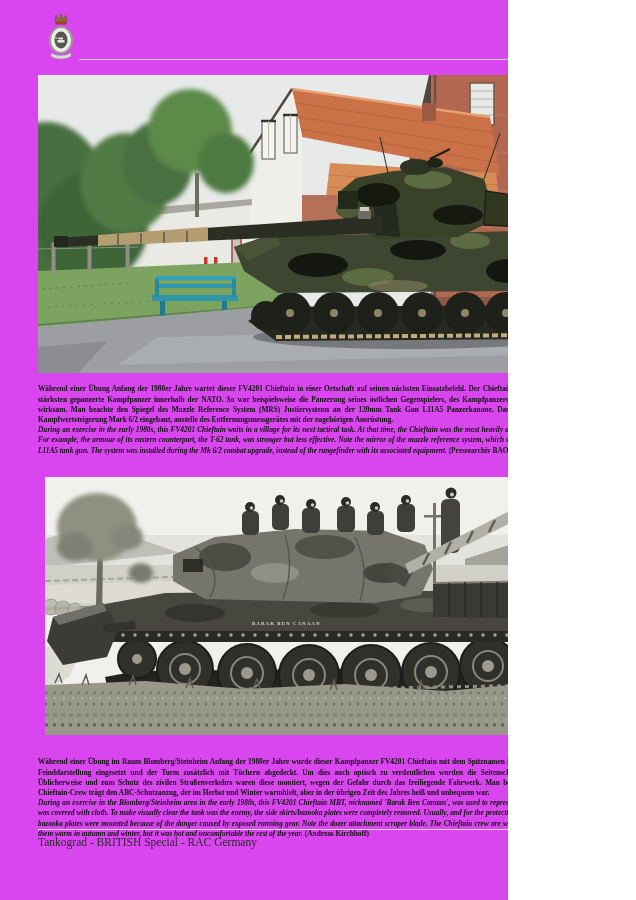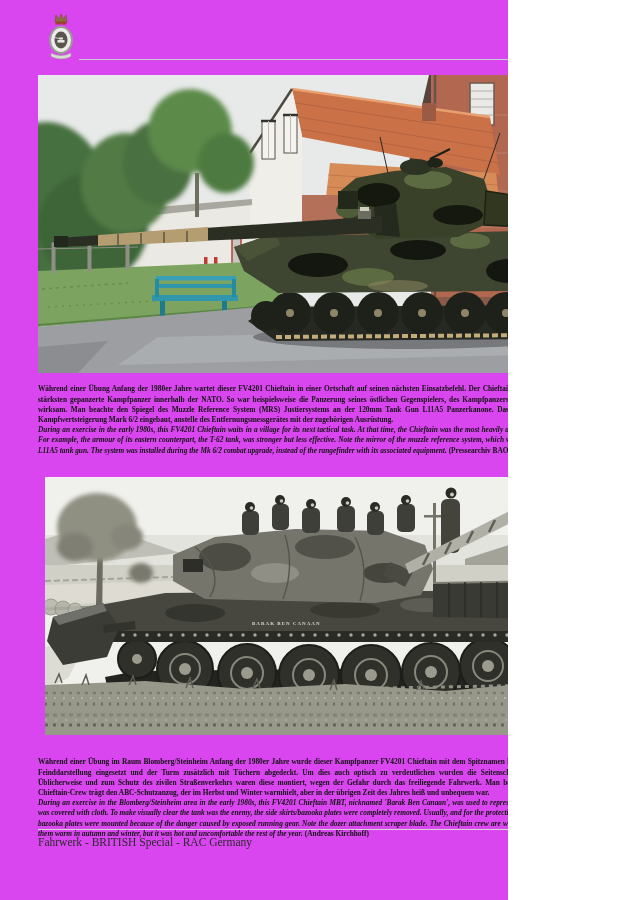--- a/index.html
+++ b/index.html
@@ -462,17 +462,17 @@
     </g>
   </svg>
 
   <p class="caption caption2">
     <span class="cap-de">Während einer Übung im Raum Blomberg/Steinheim Anfang der 1980er Jahre wurde dieser Kampfpanzer FV4201 Chieftain mit dem Spitznamen BARAK BEN CANAAN zur Feinddarstellung eingesetzt und der Turm zusätzlich mit Tüchern abgedeckt. Um dies auch optisch zu verdeutlichen wurden die Seitenschürzen vollständig entfernt. Üblicherweise und zum Schutz des zivilen Straßenverkehrs waren diese montiert, wegen der Gefahr durch das freiliegende Fahrwerk. Man beachte das Räumschild. Die Chieftain-Crew trägt den ABC-Schutzanzug, der im Herbst und Winter warmhielt, aber in der übrigen Zeit des Jahres heiß und unbequem war.</span>
     <span class="cap-en-wrap"><span class="cap-en">During an exercise in the Blomberg/Steinheim area in the early 1980s, this FV4201 Chieftain MBT, nicknamed 'Barak Ben Canaan', was used to represent the enemy, and the turret was covered with cloth. To make visually clear the tank was the enemy, the side skirts/bazooka plates were completely removed. Usually, and for the protection of civilian road traffic, the bazooka plates were mounted because of the danger caused by exposed running gear. Note the dozer attachment scraper blade. The Chieftain crew are wearing NBC suits, which kept them warm in autumn and winter, but it was hot and uncomfortable the rest of the year.</span><span class="cap-credit">(Andreas Kirchhoff)</span></span>
   </p>
 
   <div class="footer-rule"></div>
   <div class="footer">
-    <span>Fahrwerk - BRITISH Special - RAC Germany</span>
+    <span>Tankograd - BRITISH Special - RAC Germany</span>
     <span>80</span>
   </div>
 
 </div>
 
 </body></html>

